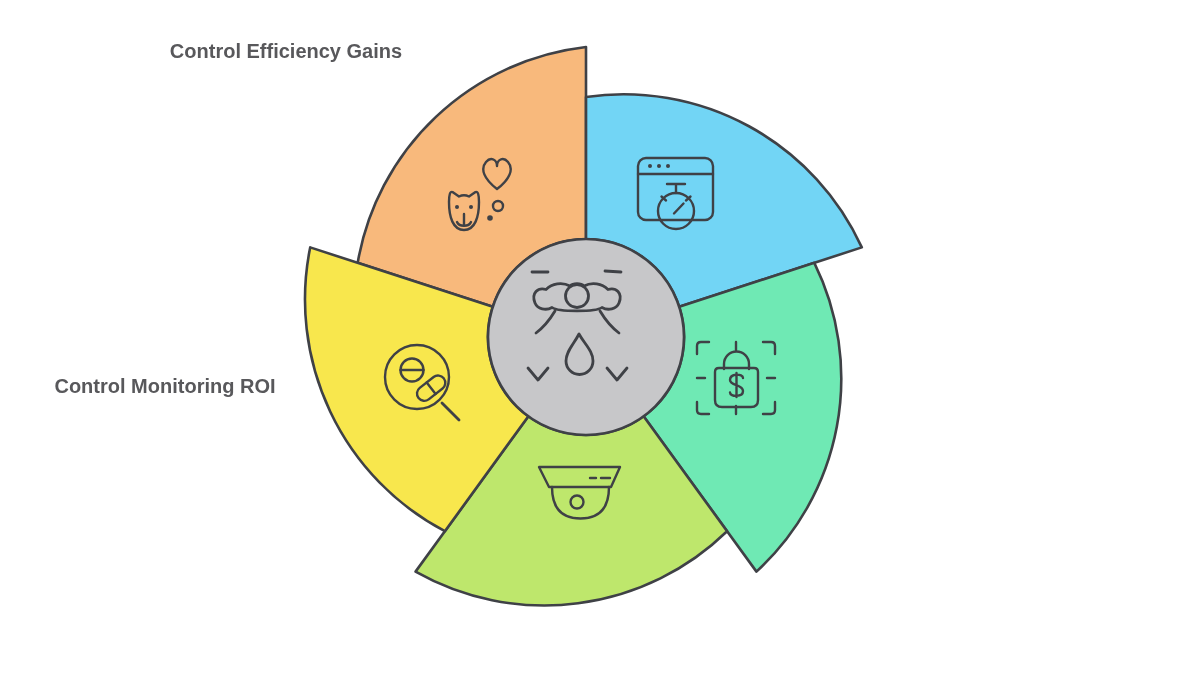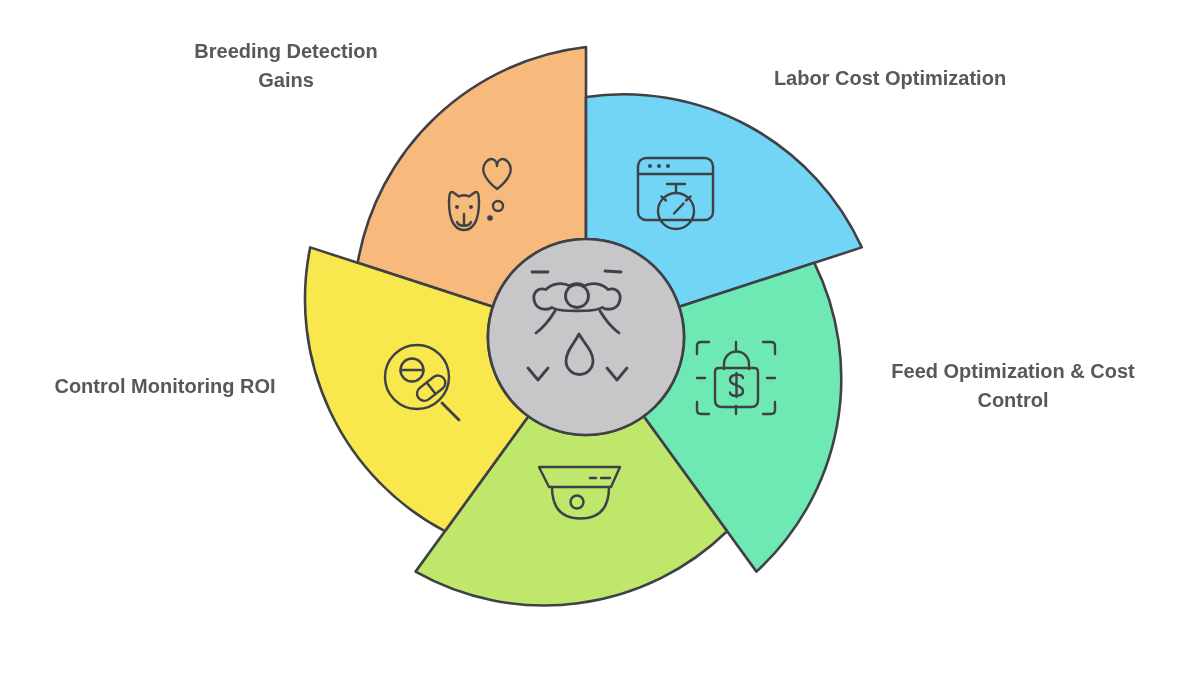--- a/index.html
+++ b/index.html
@@ -90,22 +90,20 @@
     <g>
       <path class="ink-thick" d="M532,272 L548,272 M605,271 L621,272"></path>
       <path class="ink-thick" d="M535,303 C531,293 538,287 546,289.5 C552,283.5 562,281.5 570,286 C573,283 581,283 584,286 C592,281.5 602,283.5 608,289.5 C616,287 623,293 619,303 C616.5,309 608,311 602,307.5 C596,312 558,312 552,307.5 C546,311 537.5,309 535,303 Z"></path>
       <circle class="ink-thick" cx="577" cy="296" r="11.5" fill="#C7C7C9"></circle>
       <path class="ink-thick" d="M555,311 C549,321 544,327 536,333 M600,311 C606,321 611,327 619,333"></path>
       <path class="ink-thick" d="M579,334 C574,344 566,351 566,361 A13.5 13.5 0 0 0 593,361 C593,351 584.5,344 579,334 Z"></path>
       <path class="ink-thick" d="M528,368 L538,380 L548,368 M607,368 L617,380 L627,368"></path>
     </g>
   </svg>
 
-  <div class="seg-label" style="left:286px;top:37px;width:240px;">Breeding Detection Gains</div>
+  <div class="seg-label" style="left:286px;top:37px;width:240px;">Control Efficiency Gains</div>
 
-  <div class="seg-label nowrap" style="left:890px;top:64px;">Labor Cost Optimization</div>
 
-  <div class="seg-label" style="left:1013px;top:357px;width:300px;">Feed Optimization &amp; Cost Control</div>
 
 
   <div class="seg-label nowrap" style="left:165px;top:372px;">Control Monitoring ROI</div>
 
 </div>
 
 </body></html>

